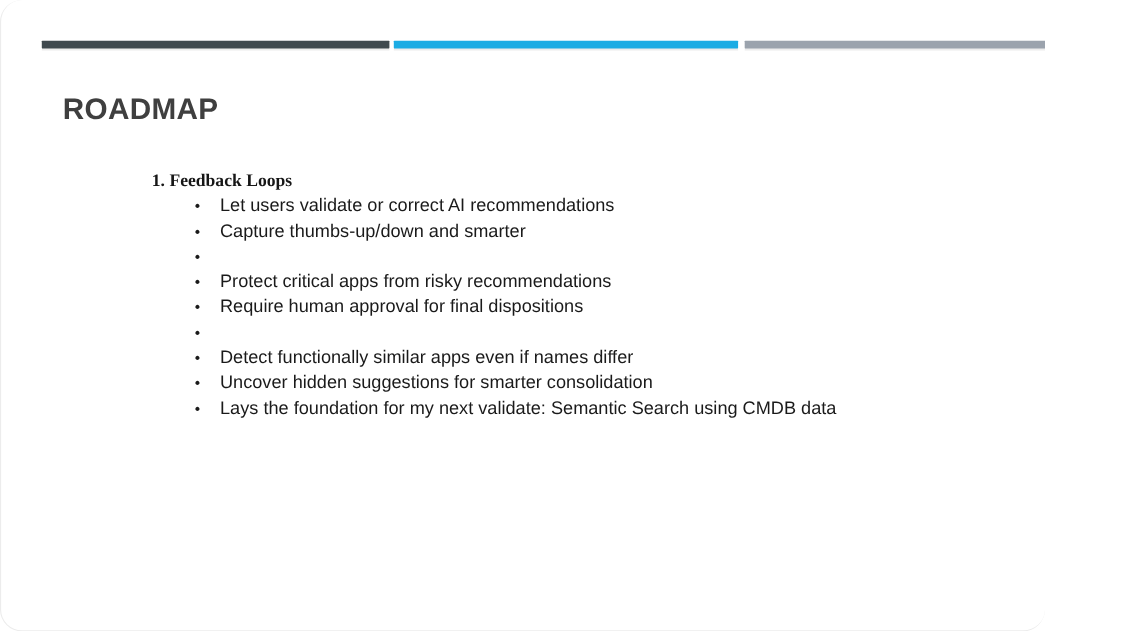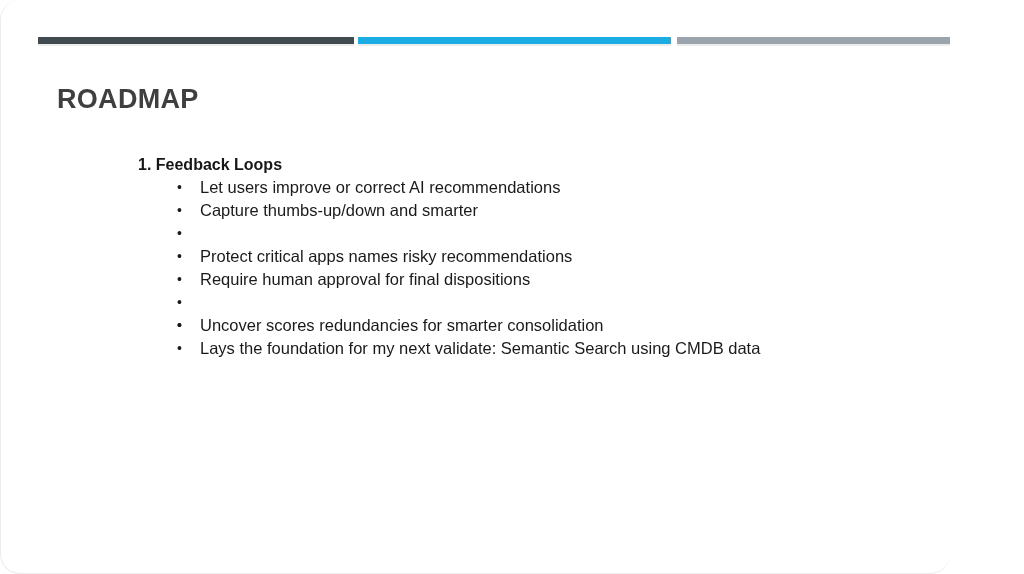--- a/index.html
+++ b/index.html
@@ -72,20 +72,21 @@
   }
   .section { margin-bottom: 23px; }
   .section:last-child { margin-bottom: 0; }
 
   .section-heading {
     font-size: 16px;
     font-weight: bold;
     color: #161616;
     line-height: 23px;
     white-space: nowrap;
+    font-family: Liberation Serif, serif;
   }
   .bullet-list {
     list-style: none;
     margin: 0;
     padding: 0;
   }
   .bullet-item {
     position: relative;
     padding-left: 62px;
     font-size: 16.5px;
@@ -115,56 +116,57 @@
 
   <div class="slide-title">ROADMAP</div>
 
   <div class="content">
 
     <div class="section">
       <div class="section-heading">1. Feedback Loops</div>
       <ul class="bullet-list">
         <li class="bullet-item">
           <span class="bullet-marker">•</span>
-          <span>Let users improve or correct AI recommendations</span>
+          <span>Let users validate or correct AI recommendations</span>
         </li>
         <li class="bullet-item">
           <span class="bullet-marker">•</span>
           <span>Capture thumbs-up/down and smarter</span>
         </li>
         <li class="bullet-item">
           <span class="bullet-marker">•</span>
         </li>
       </ul>
     </div>
 
     <div class="section">
       <ul class="bullet-list">
         <li class="bullet-item">
           <span class="bullet-marker">•</span>
-          <span>Protect critical apps names risky recommendations</span>
+          <span>Protect critical apps from risky recommendations</span>
         </li>
         <li class="bullet-item">
           <span class="bullet-marker">•</span>
           <span>Require human approval for final dispositions</span>
         </li>
         <li class="bullet-item">
           <span class="bullet-marker">•</span>
         </li>
       </ul>
     </div>
 
     <div class="section">
       <ul class="bullet-list">
         <li class="bullet-item">
           <span class="bullet-marker">•</span>
+          <span>Detect functionally similar apps even if names differ</span>
         </li>
         <li class="bullet-item">
           <span class="bullet-marker">•</span>
-          <span>Uncover scores redundancies for smarter consolidation</span>
+          <span>Uncover hidden suggestions for smarter consolidation</span>
         </li>
         <li class="bullet-item">
           <span class="bullet-marker">•</span>
           <span>Lays the foundation for my next validate: Semantic Search using CMDB data</span>
         </li>
       </ul>
     </div>
 
   </div>
 </div>

